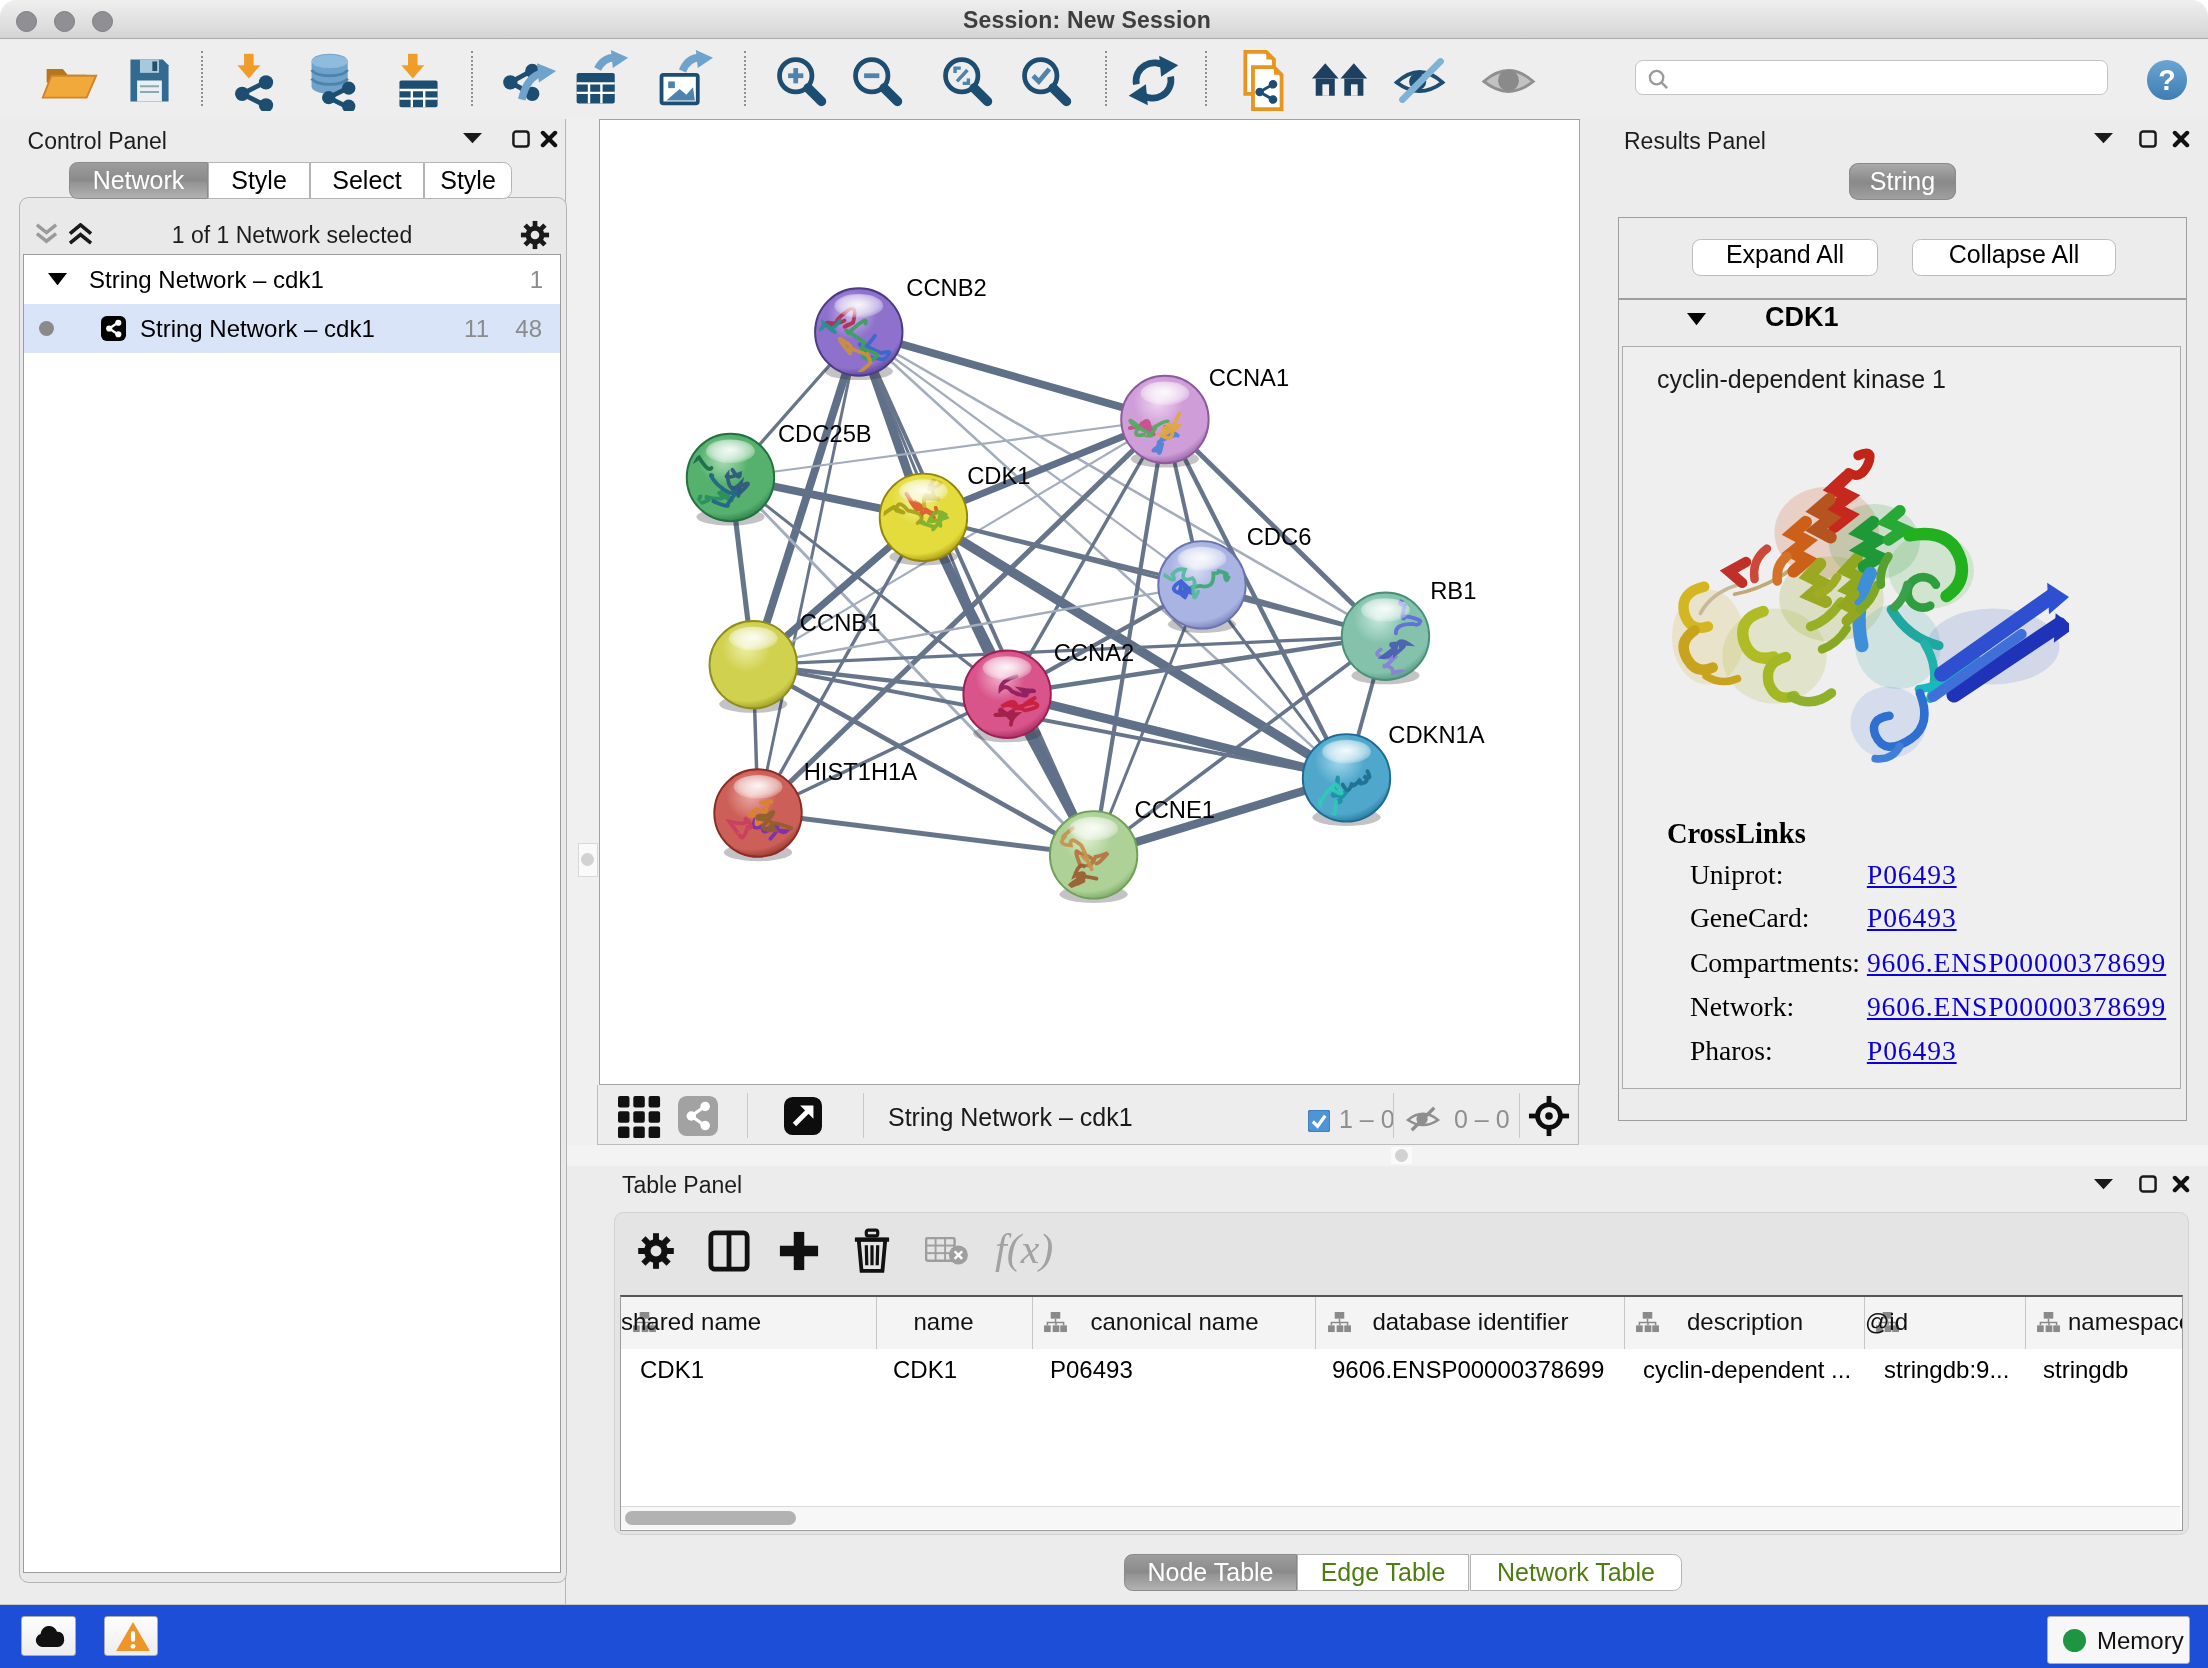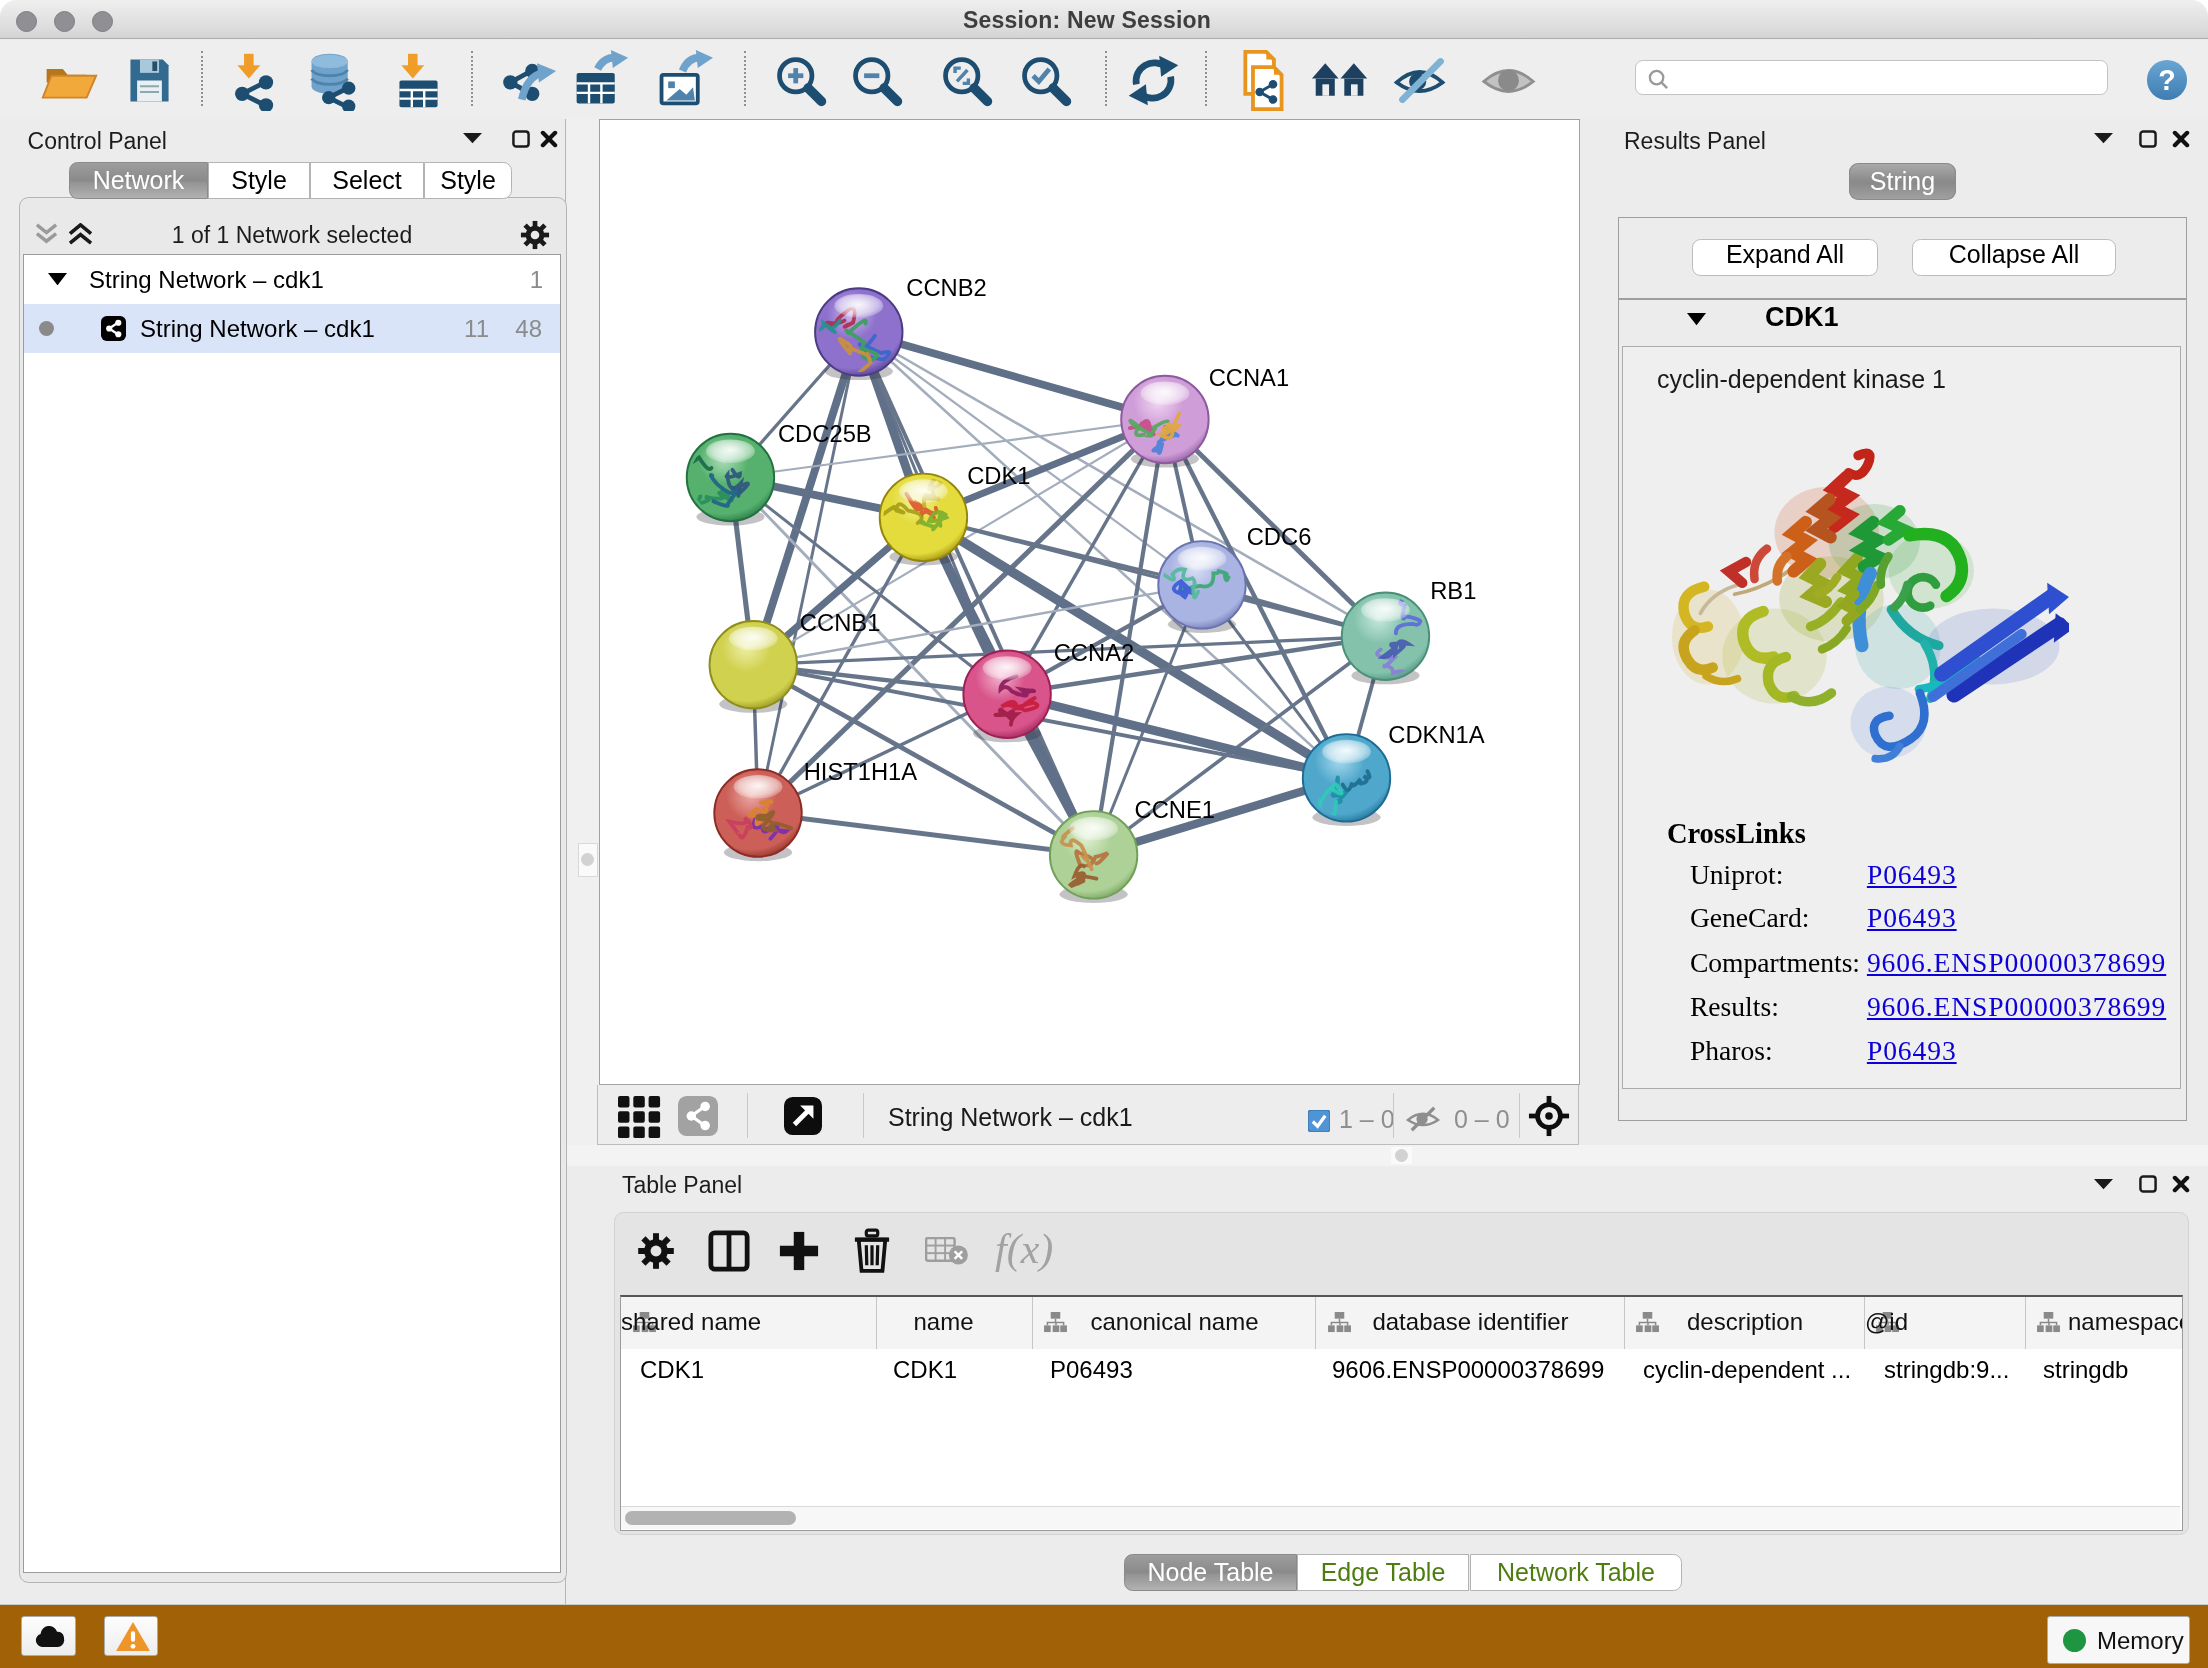--- a/index.html
+++ b/index.html
@@ -33,21 +33,21 @@
 .serif{font-family:"Liberation Serif",serif;}
 .xlink{color:#0d00d8;text-decoration:underline;letter-spacing:0.9px;}
 
 .divh{position:absolute;left:567px;top:1145px;width:1642px;height:21px;background:#f3f3f3;}
 .tp{position:absolute;left:567px;top:1166px;width:1642px;height:438px;background:#ececec;}
 .tpbox{position:absolute;left:47px;top:46px;width:1575px;height:323px;background:#e4e4e4;border:1px solid #d2d2d2;border-radius:9.5px;}
 .tbl{position:absolute;left:53px;top:129px;width:1563px;height:236px;background:#fff;border:1.9px solid #9b9b9b;border-top:2.9px solid #555;overflow:hidden;}
 .th{position:absolute;top:0;height:52px;background:#f4f4f4;border-right:1.9px solid #c6c6c6;font-size:24px;color:#111;}
 .td{position:absolute;top:52px;height:36px;font-size:24px;color:#000;}
 .btab{position:absolute;top:388px;height:37px;background:#fff;border:1px solid #b4b4b4;font-size:25px;color:#4d7c0f;text-align:center;line-height:35px;}
-.statusbar{position:absolute;left:0;top:1604px;width:100%;height:65px;background:#a16207;border-top:1.9px solid #c9c9c9;}
+.statusbar{position:absolute;left:0;top:1604px;width:100%;height:65px;background:#1d4ed8;border-top:1.9px solid #c9c9c9;}
 .sbtn{position:absolute;top:11.4px;height:40px;background:linear-gradient(#fdfdfd,#ededed);border:1.9px solid #ababab;border-radius:2.9px;}
 </style></head>
 <body>
 <div class="win">
 <div class="titlebar">
   <div class="light" style="left:16px"></div>
   <div class="light" style="left:54px"></div>
   <div class="light" style="left:92px"></div>
   <div class="title">Session: New Session</div>
 </div>
@@ -696,21 +696,21 @@
 <polygon points="426,180 446,195 424,211" fill="#1f33b8"></polygon>
 </svg>
 
       <div class="serif abs" style="left:44px;top:471px;font-size:28.5px;font-weight:700;color:#000;">CrossLinks</div>
       <div class="serif abs" style="left:67px;top:512px;font-size:27.6px;">Uniprot:</div>
       <div class="serif xlink abs" style="left:244px;top:512px;font-size:27.6px;">P06493</div>
       <div class="serif abs" style="left:67px;top:555px;font-size:27.6px;">GeneCard:</div>
       <div class="serif xlink abs" style="left:244px;top:555px;font-size:27.6px;">P06493</div>
       <div class="serif abs" style="left:67px;top:600px;font-size:27.6px;">Compartments:</div>
       <div class="serif xlink abs" style="left:244px;top:600px;font-size:27.6px;">9606.ENSP00000378699</div>
-      <div class="serif abs" style="left:67px;top:644px;font-size:27.6px;">Results:</div>
+      <div class="serif abs" style="left:67px;top:644px;font-size:27.6px;">Network:</div>
       <div class="serif xlink abs" style="left:244px;top:644px;font-size:27.6px;">9606.ENSP00000378699</div>
       <div class="serif abs" style="left:67px;top:688px;font-size:27.6px;">Pharos:</div>
       <div class="serif xlink abs" style="left:244px;top:688px;font-size:27.6px;">P06493</div>
     </div>
   </div>
 </div>
 
 <div class="divh"></div>
 <div class="abs" style="left:1391px;top:1147px;width:21px;height:17px;background:#fafafa;"></div>
 <div class="abs" style="left:1395px;top:1149px;width:13.3px;height:13.3px;border-radius:50%;background:#d2d2d2;"></div>

